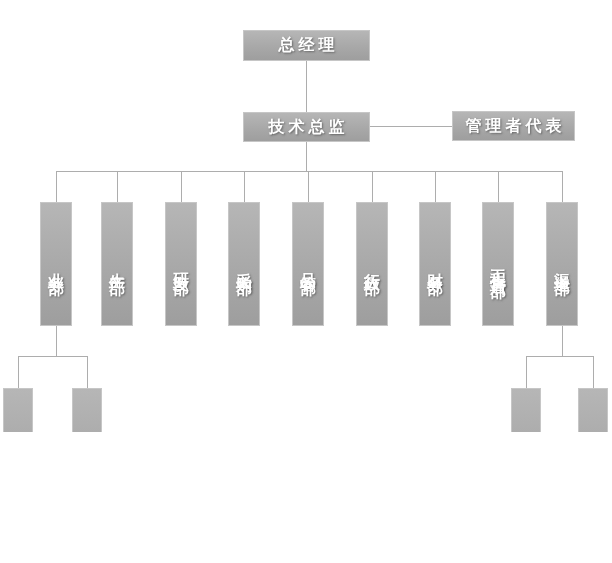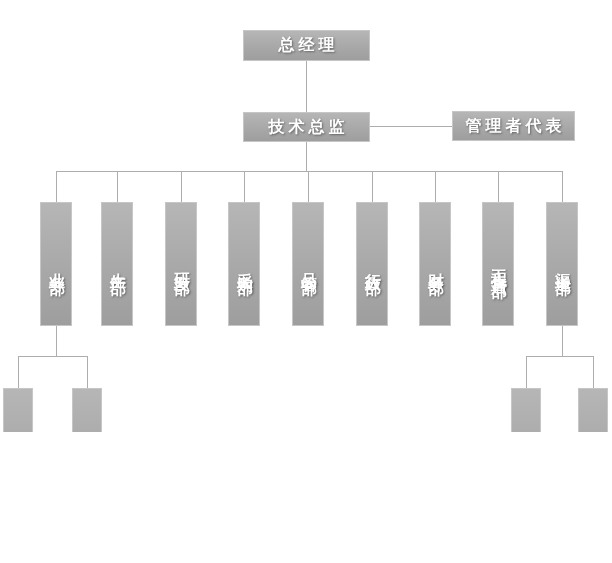--- a/index.html
+++ b/index.html
@@ -5,21 +5,21 @@
   html, body {
     margin: 0;
     padding: 0;
     background: #ffffff;
   }
   .canvas {
     position: relative;
     width: 612px;
     height: 432px;
     background: var(--background, #ffffff);
-    font-family: Liberation Mono, monospace;
+    font-family: Liberation Serif, serif;
     overflow: hidden;
   }
   .node {
     position: absolute;
     box-sizing: border-box;
     background: linear-gradient(180deg,
                 var(--node-fill-top, #b6b6b6) 0%,
                 #a8a8a8 55%,
                 var(--node-fill-bottom, #9e9e9e) 100%);
     border: 1px solid var(--node-border, #c6c6c6);

